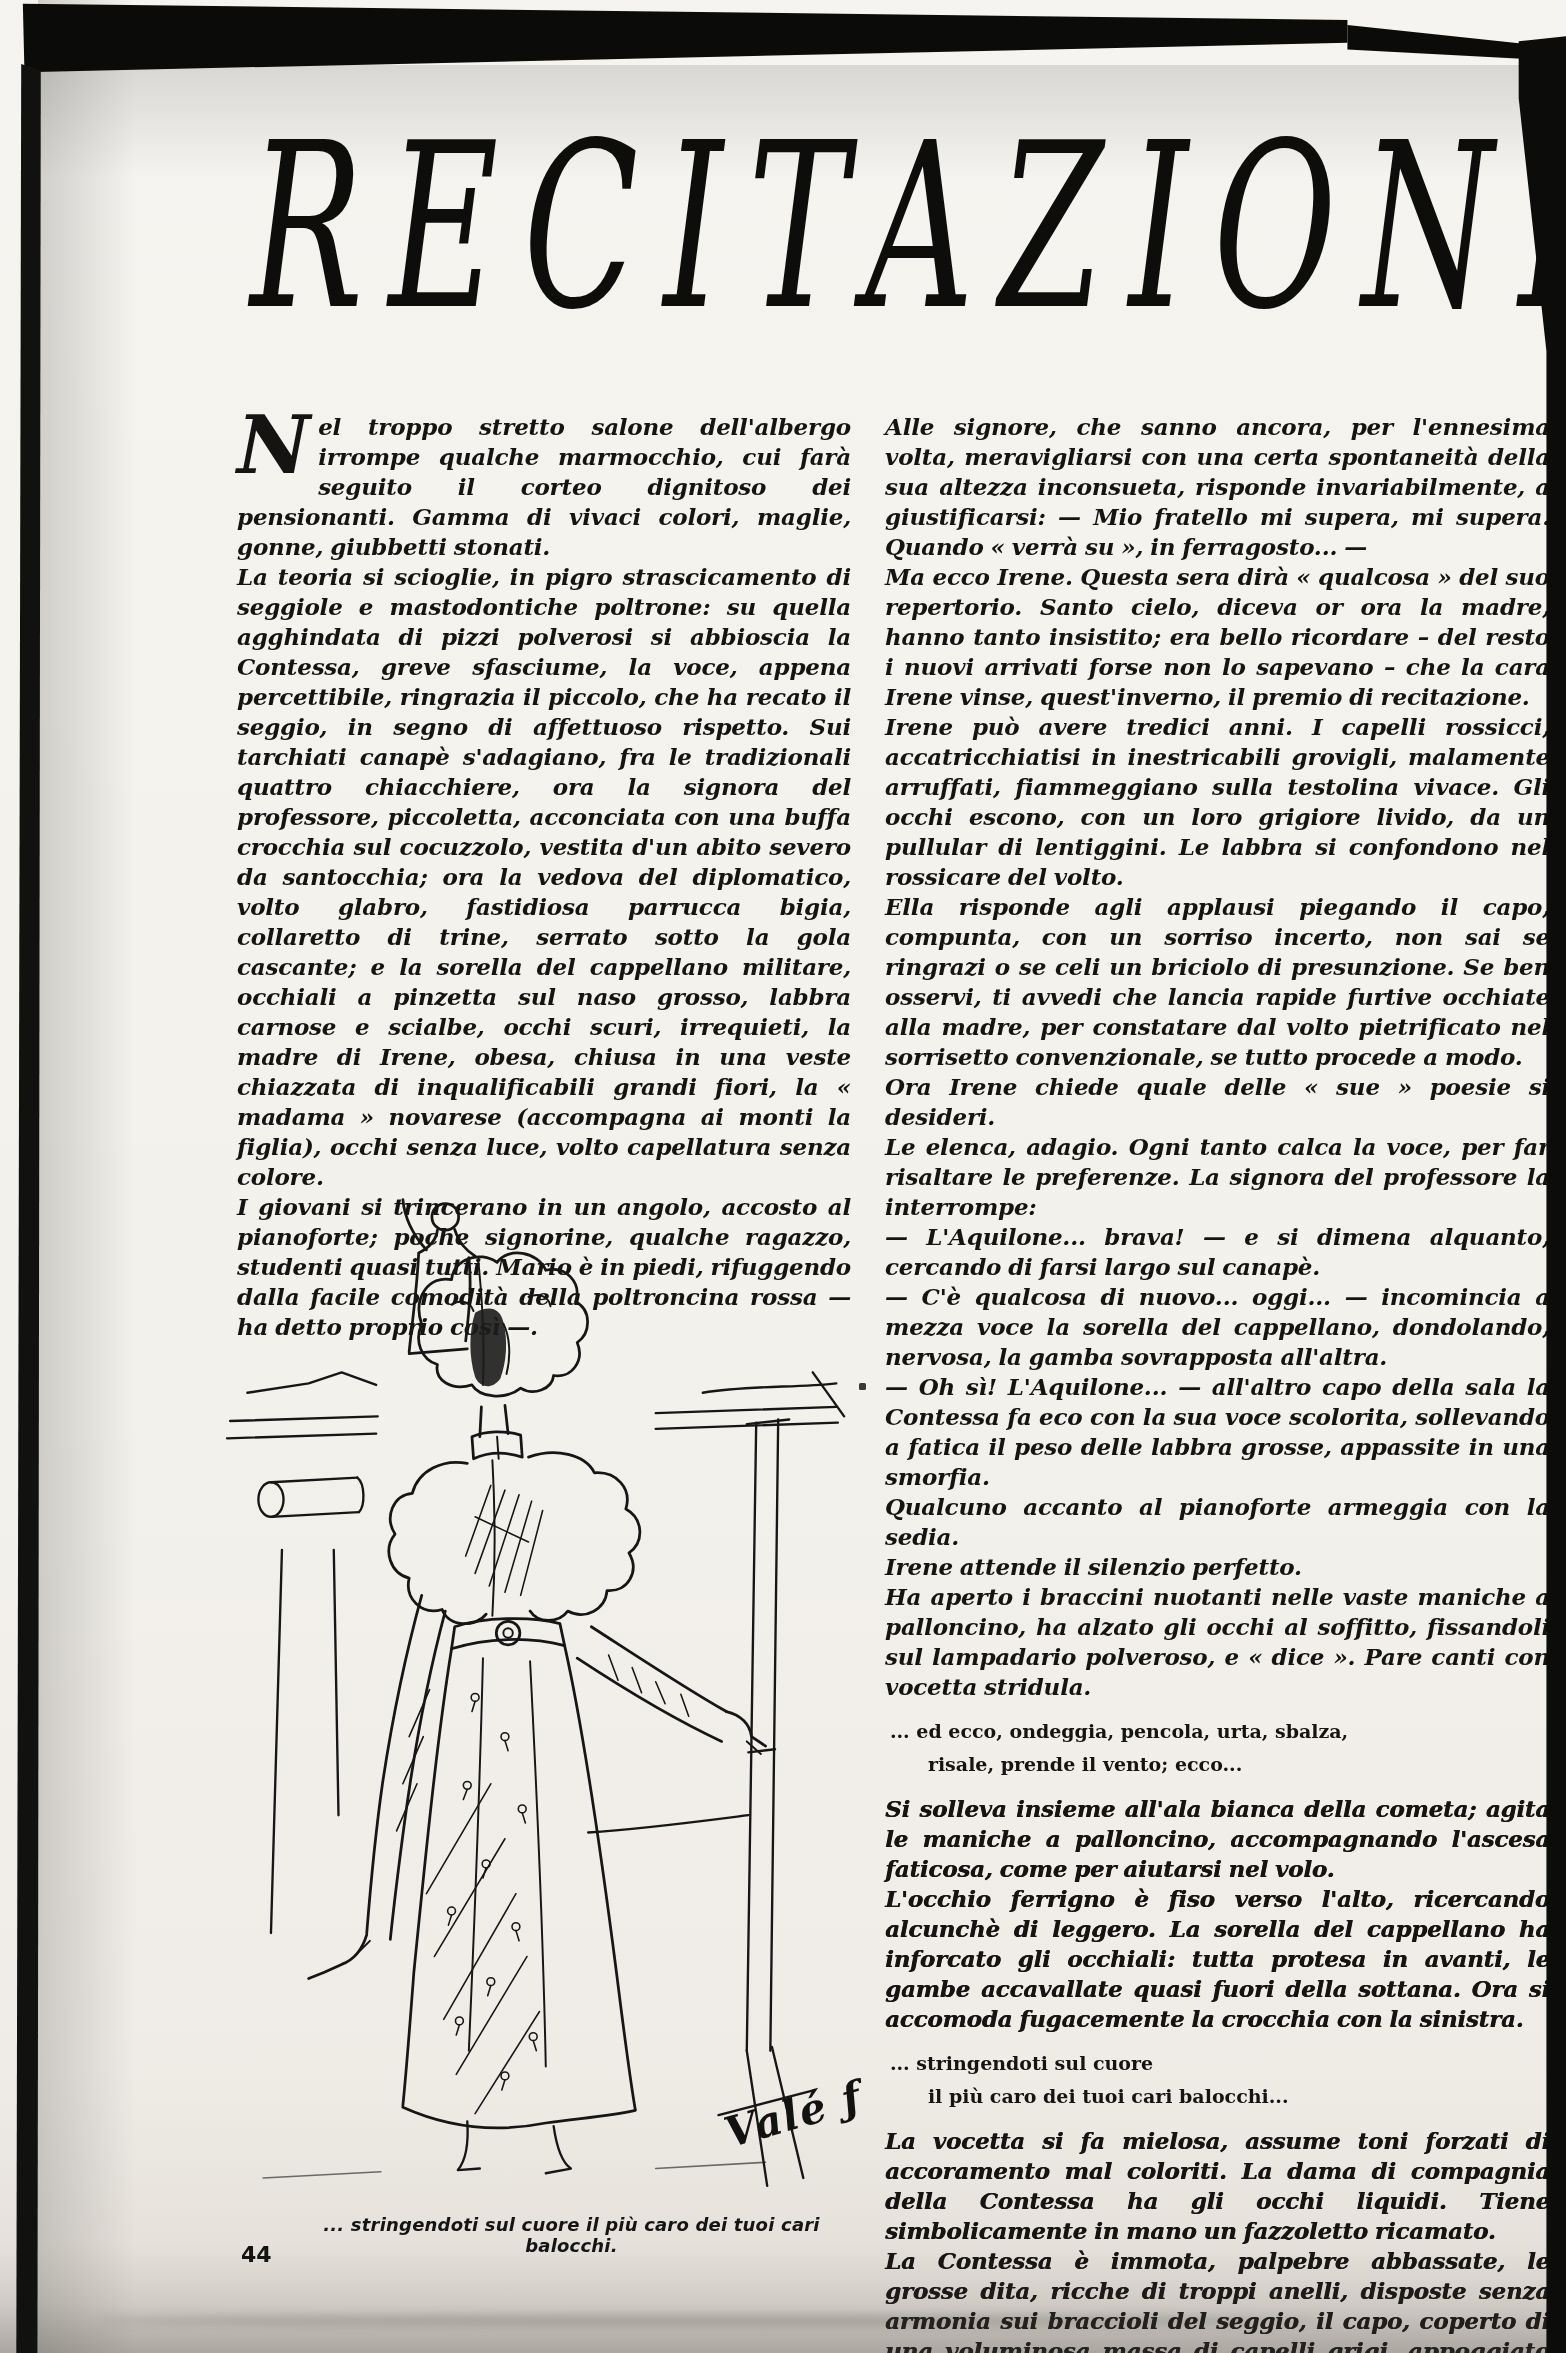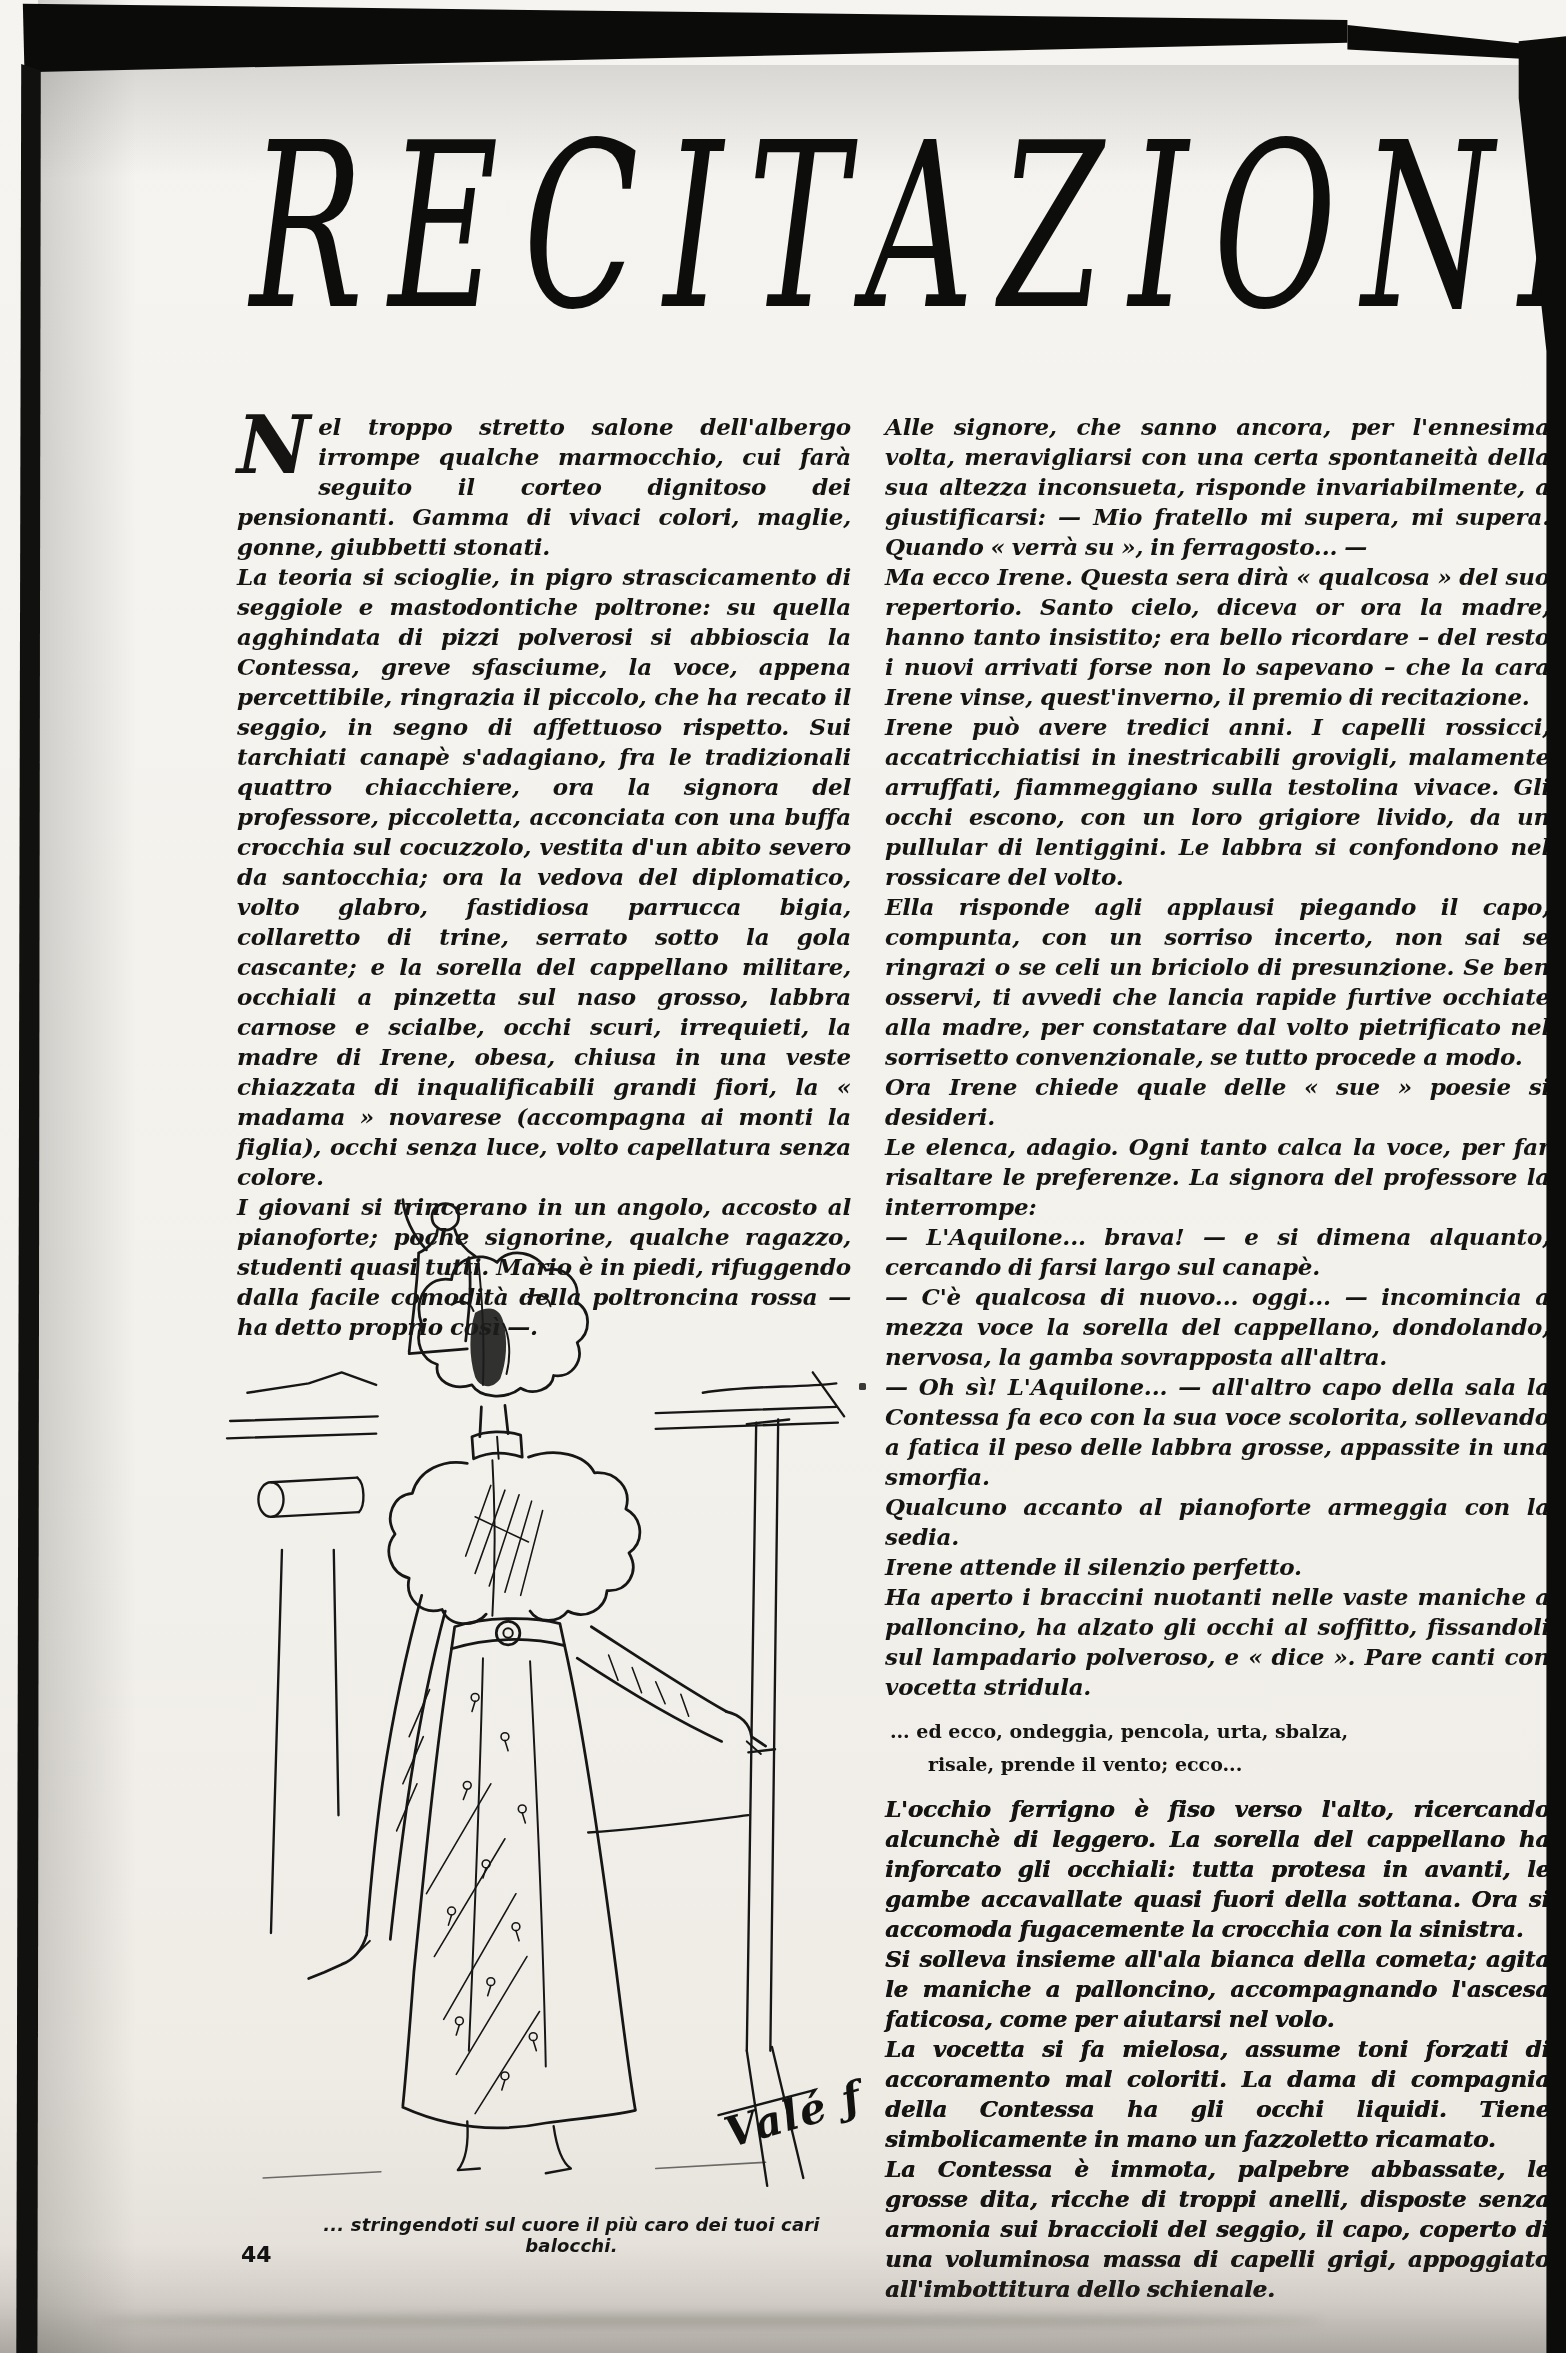--- a/index.html
+++ b/index.html
@@ -88,22 +88,26 @@
     <p class="body rel">
       <span class="margin-dot"></span><span>— Oh sì! L'Aquilone... — all'altro capo della sala la Contessa fa eco con la sua voce scolorita, sollevando a fatica il peso delle labbra grosse, appassite in una smorfia.</span>
     </p>
     <p class="body">Qualcuno accanto al pianoforte armeggia con la sedia.</p>
     <p class="body">Irene attende il silenzio perfetto.</p>
     <p class="body">Ha aperto i braccini nuotanti nelle vaste maniche a palloncino, ha alzato gli occhi al soffitto, fissandoli sul lampadario polveroso, e « dice ». Pare canti con vocetta stridula.</p>
     <div class="verse">
       <div class="l1">... ed ecco, ondeggia, pencola, urta, sbalza,</div>
       <div class="l2">risale, prende il vento; ecco...</div>
     </div>
+    <p class="body heavy">Si solleva insieme all'ala bianca della cometa; agita le maniche a palloncino, accompagnando l'ascesa faticosa, come per aiutarsi nel volo.</p>
     <p class="body heavy">L'occhio ferrigno è fiso verso l'alto, ricercando alcunchè di leggero. La sorella del cappellano ha inforcato gli occhiali: tutta protesa in avanti, le gambe accavallate quasi fuori della sottana. Ora si accomoda fugacemente la crocchia con la sinistra.</p>
-    <p class="body heavy">Si solleva insieme all'ala bianca della cometa; agita le maniche a palloncino, accompagnando l'ascesa faticosa, come per aiutarsi nel volo.</p>
+    <div class="verse">
+      <div class="l1">... stringendoti sul cuore</div>
+      <div class="l2">il più caro dei tuoi cari balocchi...</div>
+    </div>
     <p class="body heavy">La vocetta si fa mielosa, assume toni forzati di accoramento mal coloriti. La dama di compagnia della Contessa ha gli occhi liquidi. Tiene simbolicamente in mano un fazzoletto ricamato.</p>
     <p class="body heavy">La Contessa è immota, palpebre abbassate, le grosse dita, ricche di troppi anelli, disposte senza armonia sui braccioli del seggio, il capo, coperto di una voluminosa massa di capelli grigi, appoggiato all'imbottitura dello schienale.</p>
 
   </div>
 
   <div class="illustration">
     <svg width="636" height="1013" viewBox="0 0 810 1290" fill="none" stroke="#161616" stroke-width="3.5" stroke-linecap="round" stroke-linejoin="round">
 
       <g>
         <circle cx="292" cy="38" r="17"></circle>

